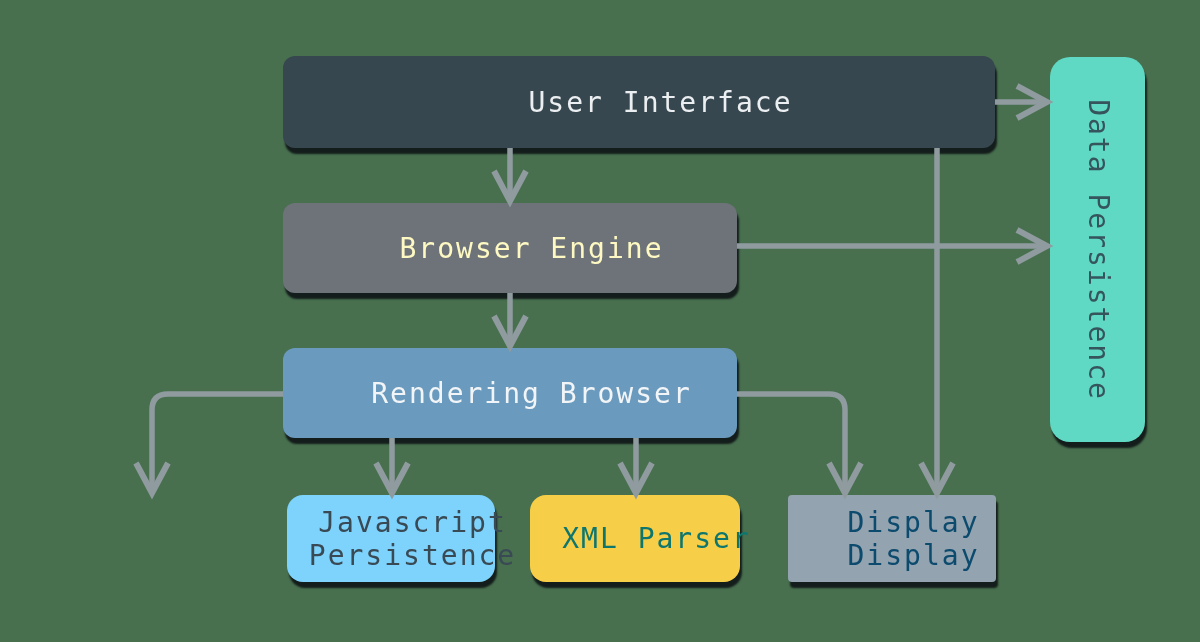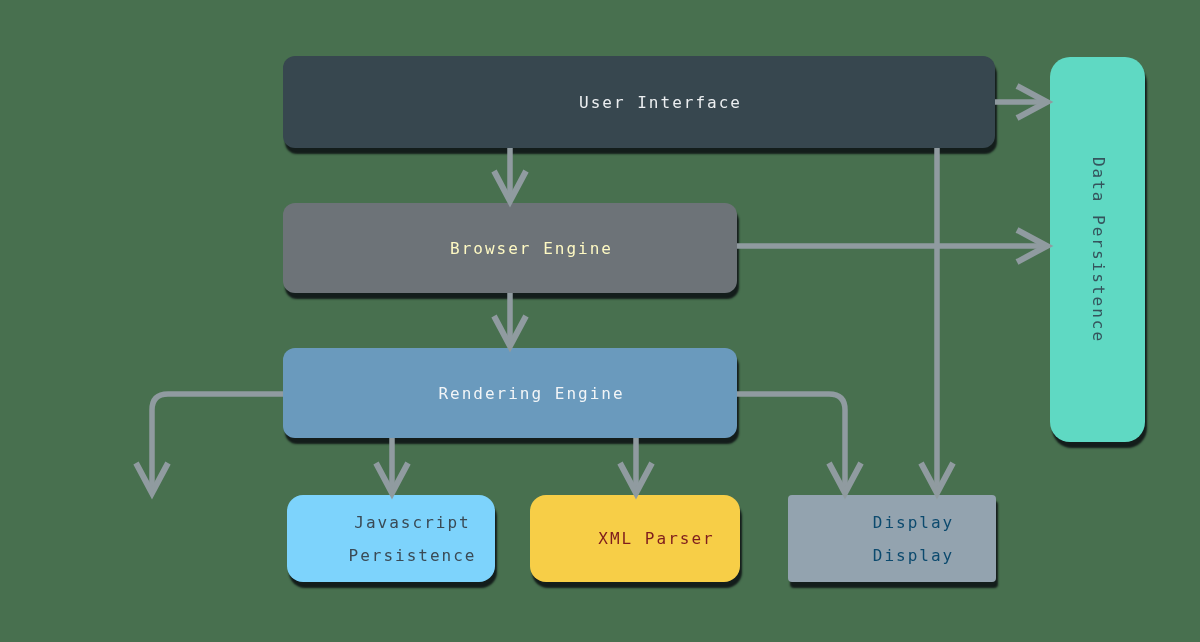--- a/index.html
+++ b/index.html
@@ -25,21 +25,21 @@
     z-index: 3;
     pointer-events: none;
   }
   .node {
     position: absolute;
     z-index: 2;
     display: flex;
     flex-direction: column;
     align-items: center;
     justify-content: center;
-    font-size: 16px;
+    font-size: 28px;
     letter-spacing: 2px;
     line-height: 33px;
     box-shadow: 2px 6px 2px rgba(10, 14, 18, 0.85);
     box-sizing: border-box;
     white-space: nowrap;
     padding-left: 43px;
   }
   .node .vlabel {
     position: absolute;
     left: 50%;
@@ -58,27 +58,27 @@
 
 <div id="canvas" style="background: rgb(72, 112, 79);">
   <div id="nodes-layer">
       <div class="node" style="left: 283px; top: 56px; width: 712px; height: 92px; background: rgb(55, 71, 79); color: rgb(236, 239, 241); border-radius: 12px;">
         <div>User Interface</div>
       </div>
       <div class="node" style="left: 283px; top: 203px; width: 454px; height: 90px; background: rgb(109, 115, 120); color: #fef9c3; border-radius: 12px;">
         <div>Browser Engine</div>
       </div>
       <div class="node" style="left: 283px; top: 348px; width: 454px; height: 90px; background: rgb(106, 154, 189); color: rgb(242, 245, 247); border-radius: 12px;">
-        <div>Rendering Engine</div>
+        <div>Rendering Browser</div>
       </div>
       <div class="node" style="left: 287px; top: 495px; width: 208px; height: 87px; background: #7dd3fc; color: rgb(58, 74, 85); border-radius: 16px;">
         <div>Javascript</div>
         <div>Persistence</div>
       </div>
-      <div class="node" style="left: 530px; top: 495px; width: 210px; height: 87px; background: rgb(247, 206, 71); color: #7f1d1d; border-radius: 16px;">
+      <div class="node" style="left: 530px; top: 495px; width: 210px; height: 87px; background: rgb(247, 206, 71); color: #0f766e; border-radius: 16px;">
         <div>XML Parser</div>
       </div>
       <div class="node" style="left: 788px; top: 495px; width: 208px; height: 87px; background: rgb(147, 163, 175); color: #0c4a6e; border-radius: 4px;">
         <div>Display</div>
         <div>Display</div>
       </div>
       <div class="node" style="left: 1050px; top: 57px; width: 95px; height: 385px; background: rgb(95, 217, 195); color: rgb(53, 84, 92); border-radius: 20px;">
         <div class="vlabel">Data Persistence</div>
       </div>
     </div>

